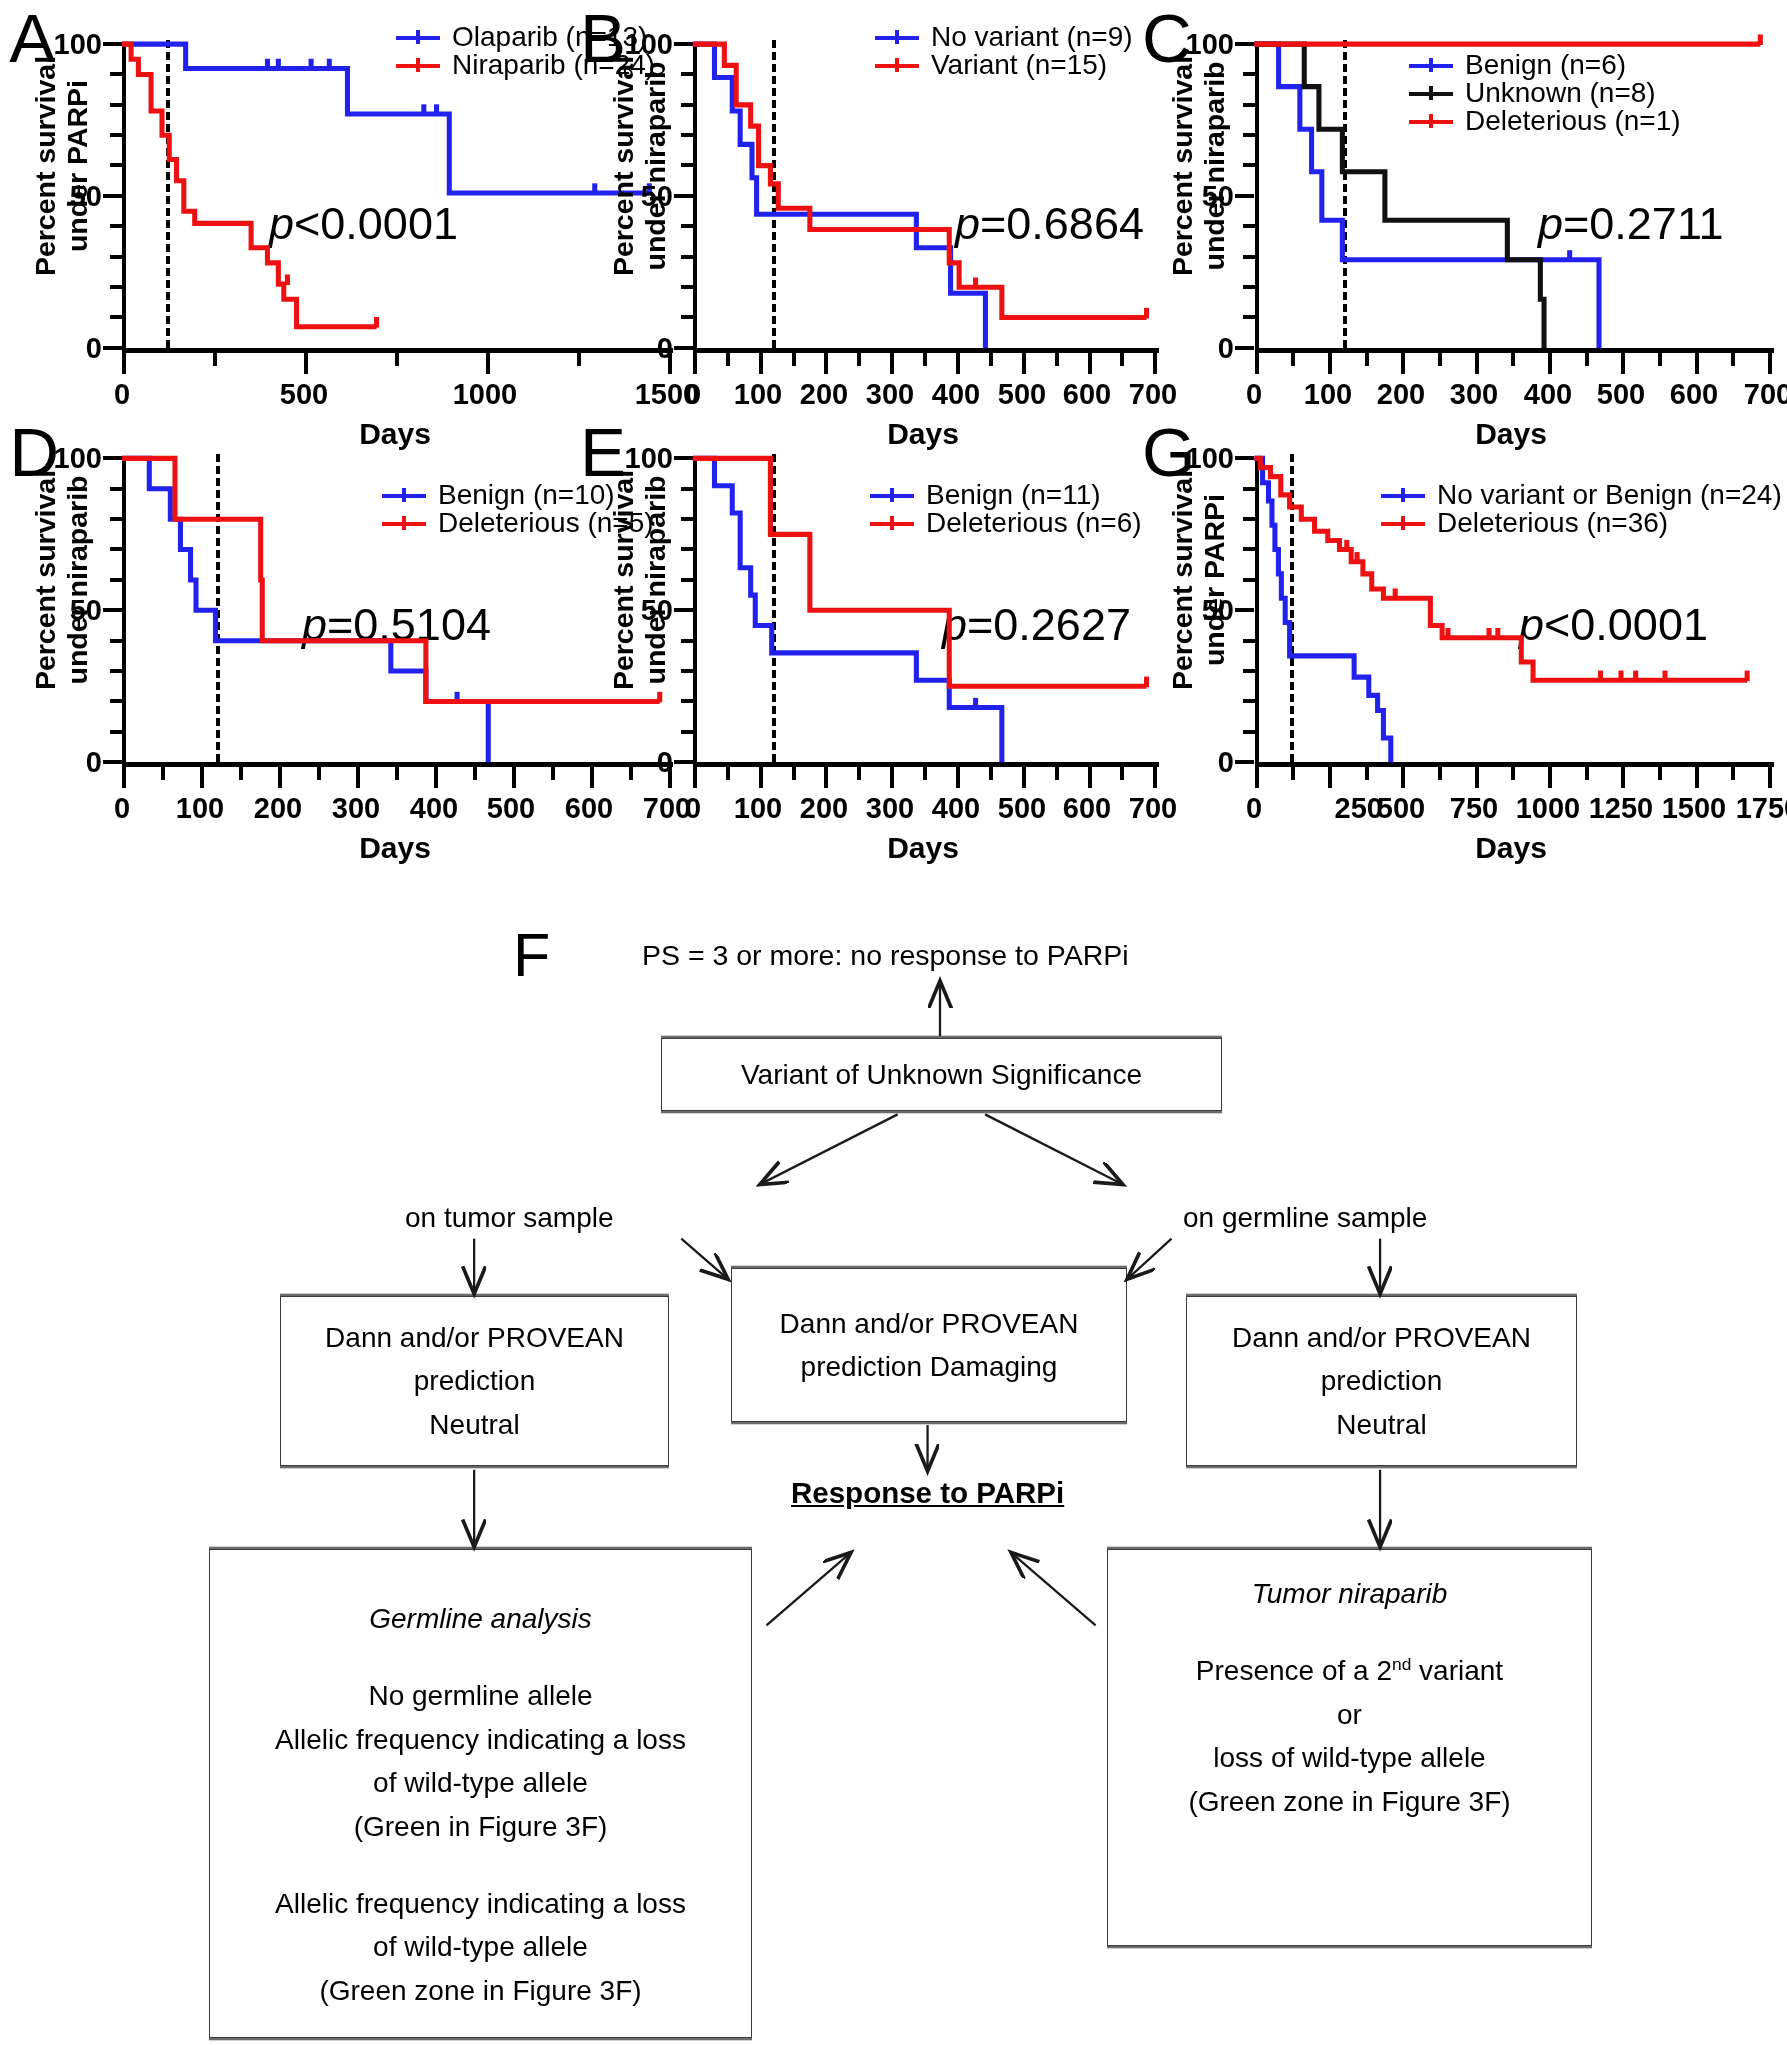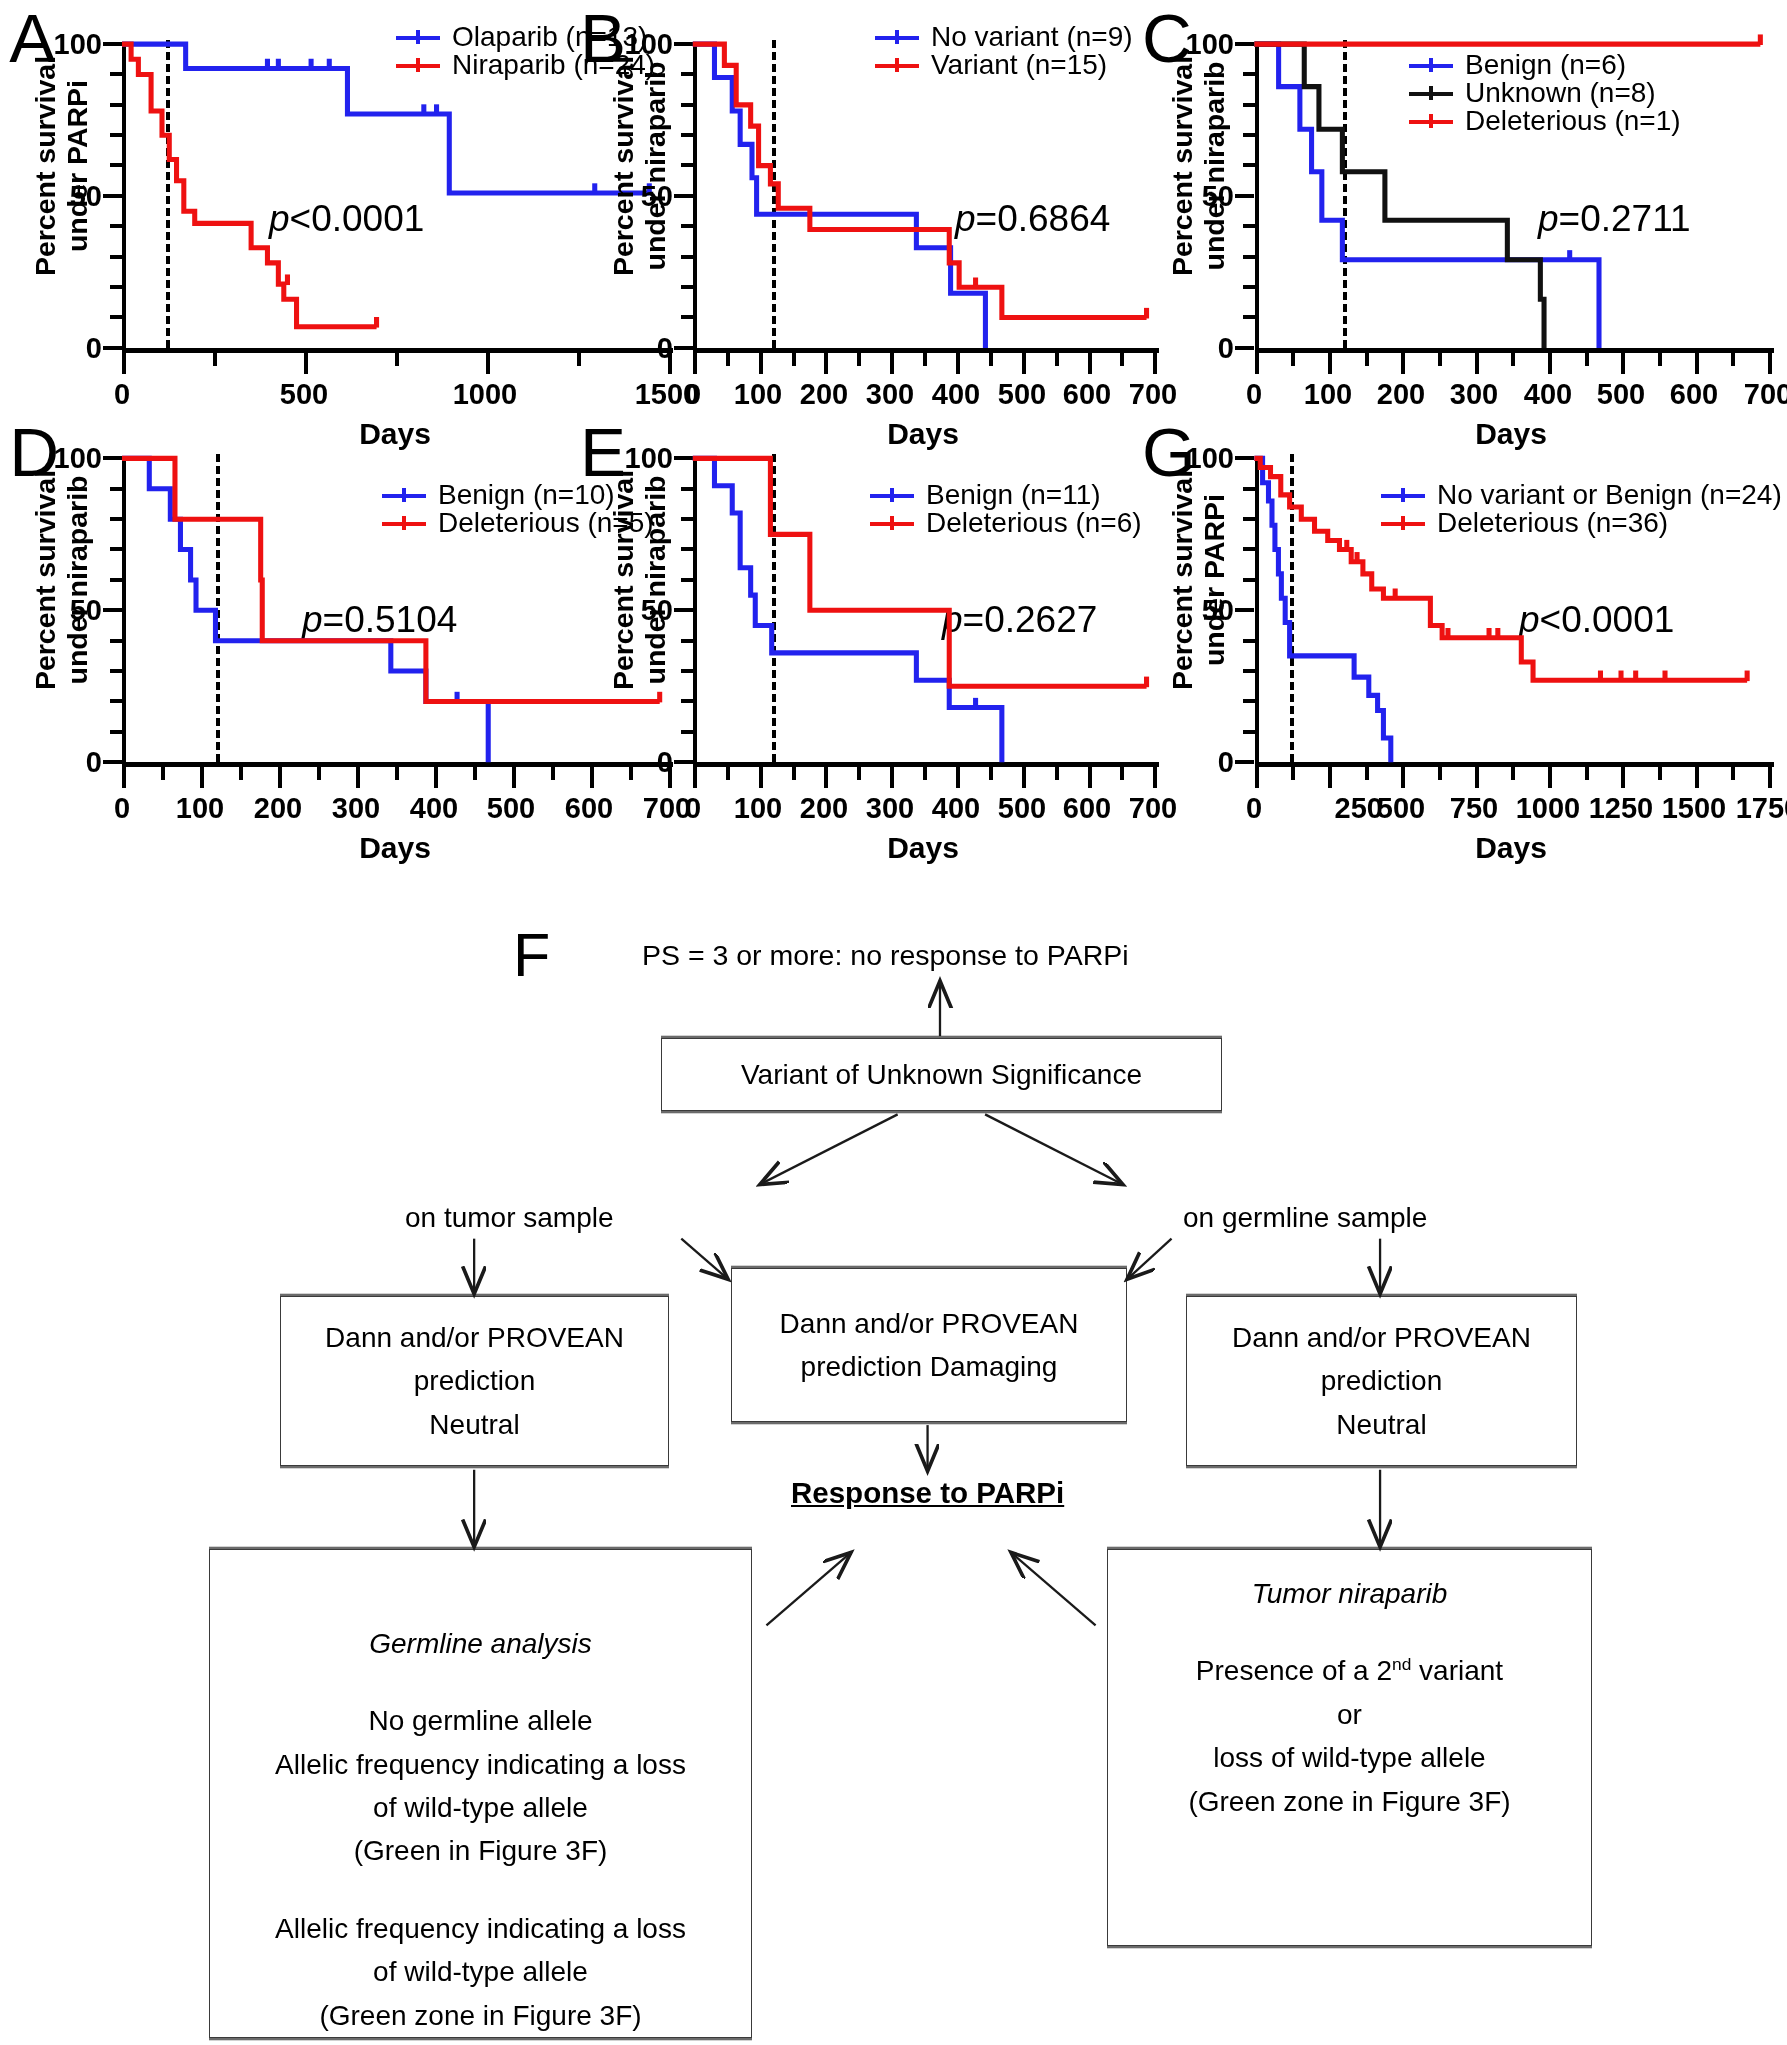--- a/index.html
+++ b/index.html
@@ -5,21 +5,21 @@
   html,body{margin:0;padding:0;background:#ffffff;}
   body{width:1787px;height:2046px;position:relative;font-family:"Liberation Sans",sans-serif;color:#000;}
   .panel-letter{position:absolute;font-family:"Liberation Sans",sans-serif;font-weight:400;font-size:69px;line-height:1;color:#000;}
 
   .axis-line{position:absolute;background:#000;}
   .tick{position:absolute;background:#000;}
   .ticklabel{position:absolute;font-weight:bold;font-size:29px;color:#000;white-space:nowrap;text-align:center;}
   .xaxis-title{position:absolute;font-weight:bold;font-size:30px;color:#000;white-space:nowrap;text-align:center;}
   .yaxis-title{position:absolute;font-weight:bold;font-size:28.5px;color:#000;white-space:nowrap;
                transform-origin:0 0;transform:rotate(-90deg);text-align:center;line-height:1.12;}
-  .pval{position:absolute;font-size:37px;color:#000;white-space:nowrap;}
+  .pval{position:absolute;font-size:45px;color:#000;white-space:nowrap;}
   .pval i{font-style:italic;}
 
   .legend{position:absolute;}
   .legend-row{display:flex;align-items:center;height:28px;}
   .legend-mark{position:relative;width:44px;height:15.7px;margin-right:12px;flex:none;}
   .legend-mark .lm-h{position:absolute;left:0;top:6.4px;width:44px;height:4.1px;}
   .legend-mark .lm-v{position:absolute;left:20px;top:0.9px;width:4.1px;height:14px;}
   .legend-text{font-size:28px;color:#000;white-space:nowrap;}
 
   .vdash{position:absolute;border-left:4.1px dashed #000;}
@@ -496,21 +496,21 @@
   </div>
 
   <div class="fc-box" style="left:1186px;top:1296px;width:389px;height:168px;">
     <div class="fc-line">Dann and/or PROVEAN</div>
     <div class="fc-line">prediction</div>
     <div class="fc-line">Neutral</div>
   </div>
 
   <div class="fc-free bold-ul" style="left:791px;top:1476px;">Response to PARPi</div>
 
-  <div class="fc-box" style="left:209px;top:1549px;width:541px;height:465px;justify-content:flex-end;padding-top:22px;">
+  <div class="fc-box" style="left:209px;top:1549px;width:541px;height:465px;justify-content:center;padding-top:22px;">
     <div class="fc-line ital">Germline analysis</div>
     <div class="fc-gap"></div>
     <div class="fc-line">No germline allele</div>
     <div class="fc-line">Allelic frequency indicating a loss</div>
     <div class="fc-line">of wild-type allele</div>
     <div class="fc-line">(Green in Figure 3F)</div>
     <div class="fc-gap"></div>
     <div class="fc-line">Allelic frequency indicating a loss</div>
     <div class="fc-line">of wild-type allele</div>
     <div class="fc-line">(Green zone in Figure 3F)</div>

